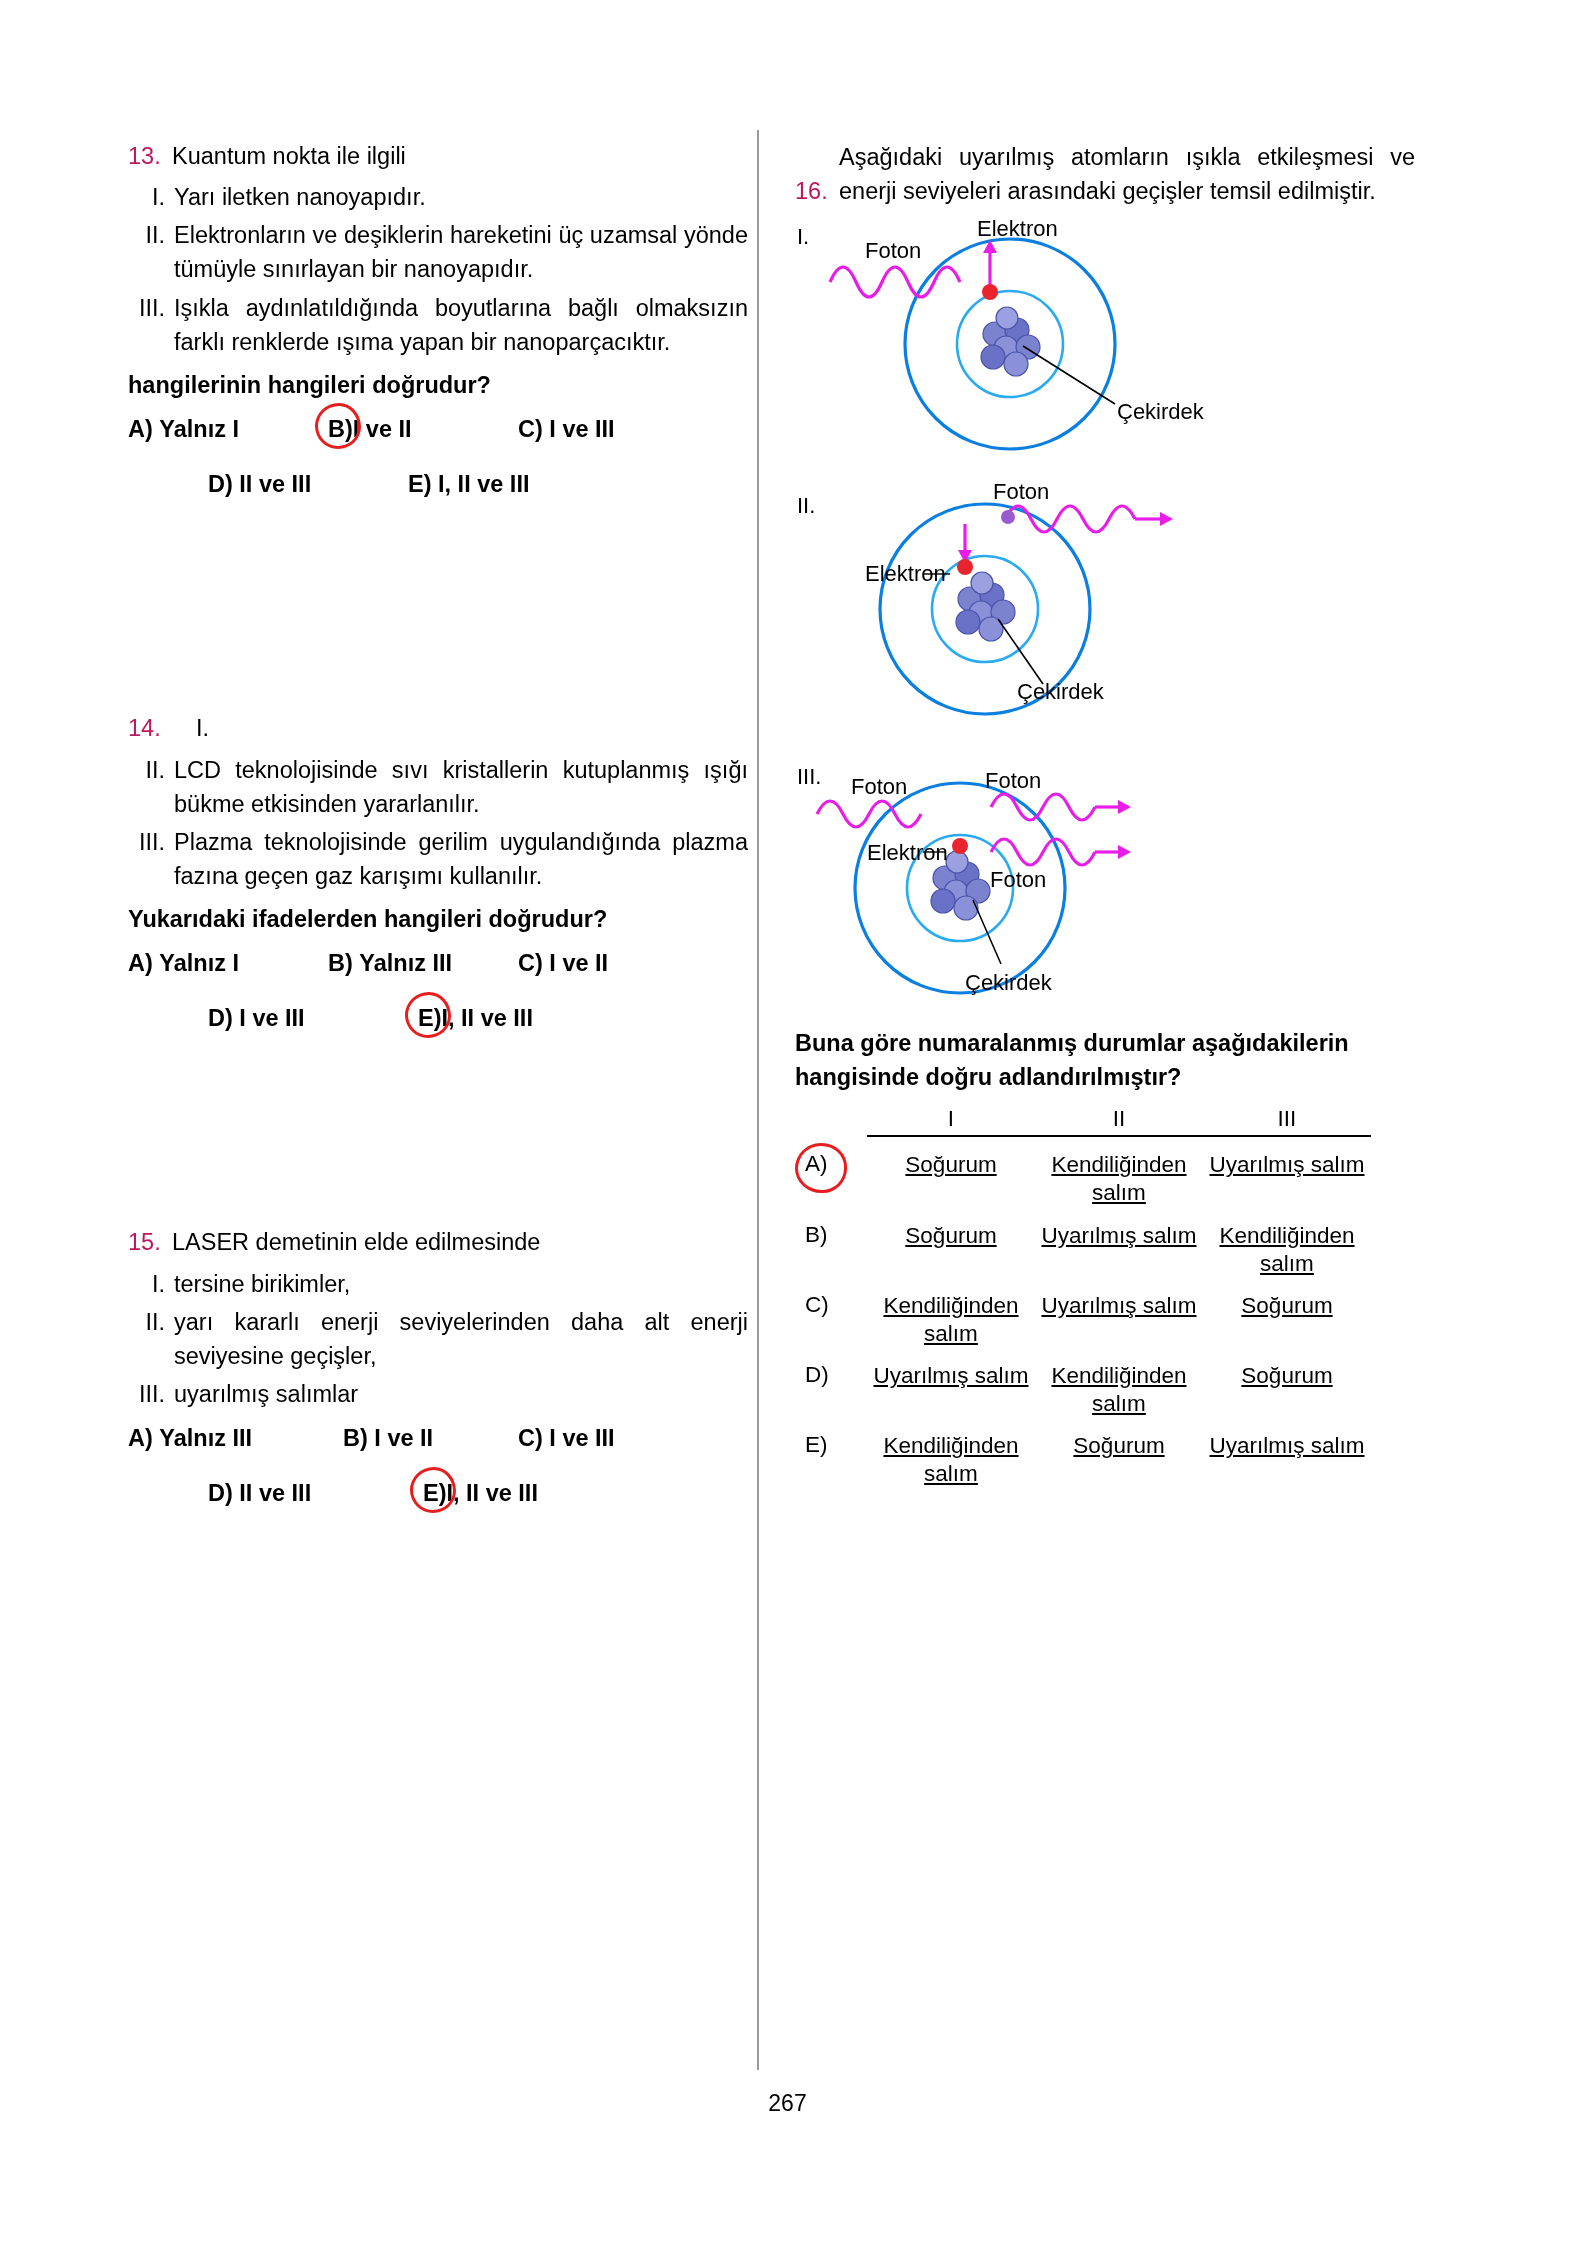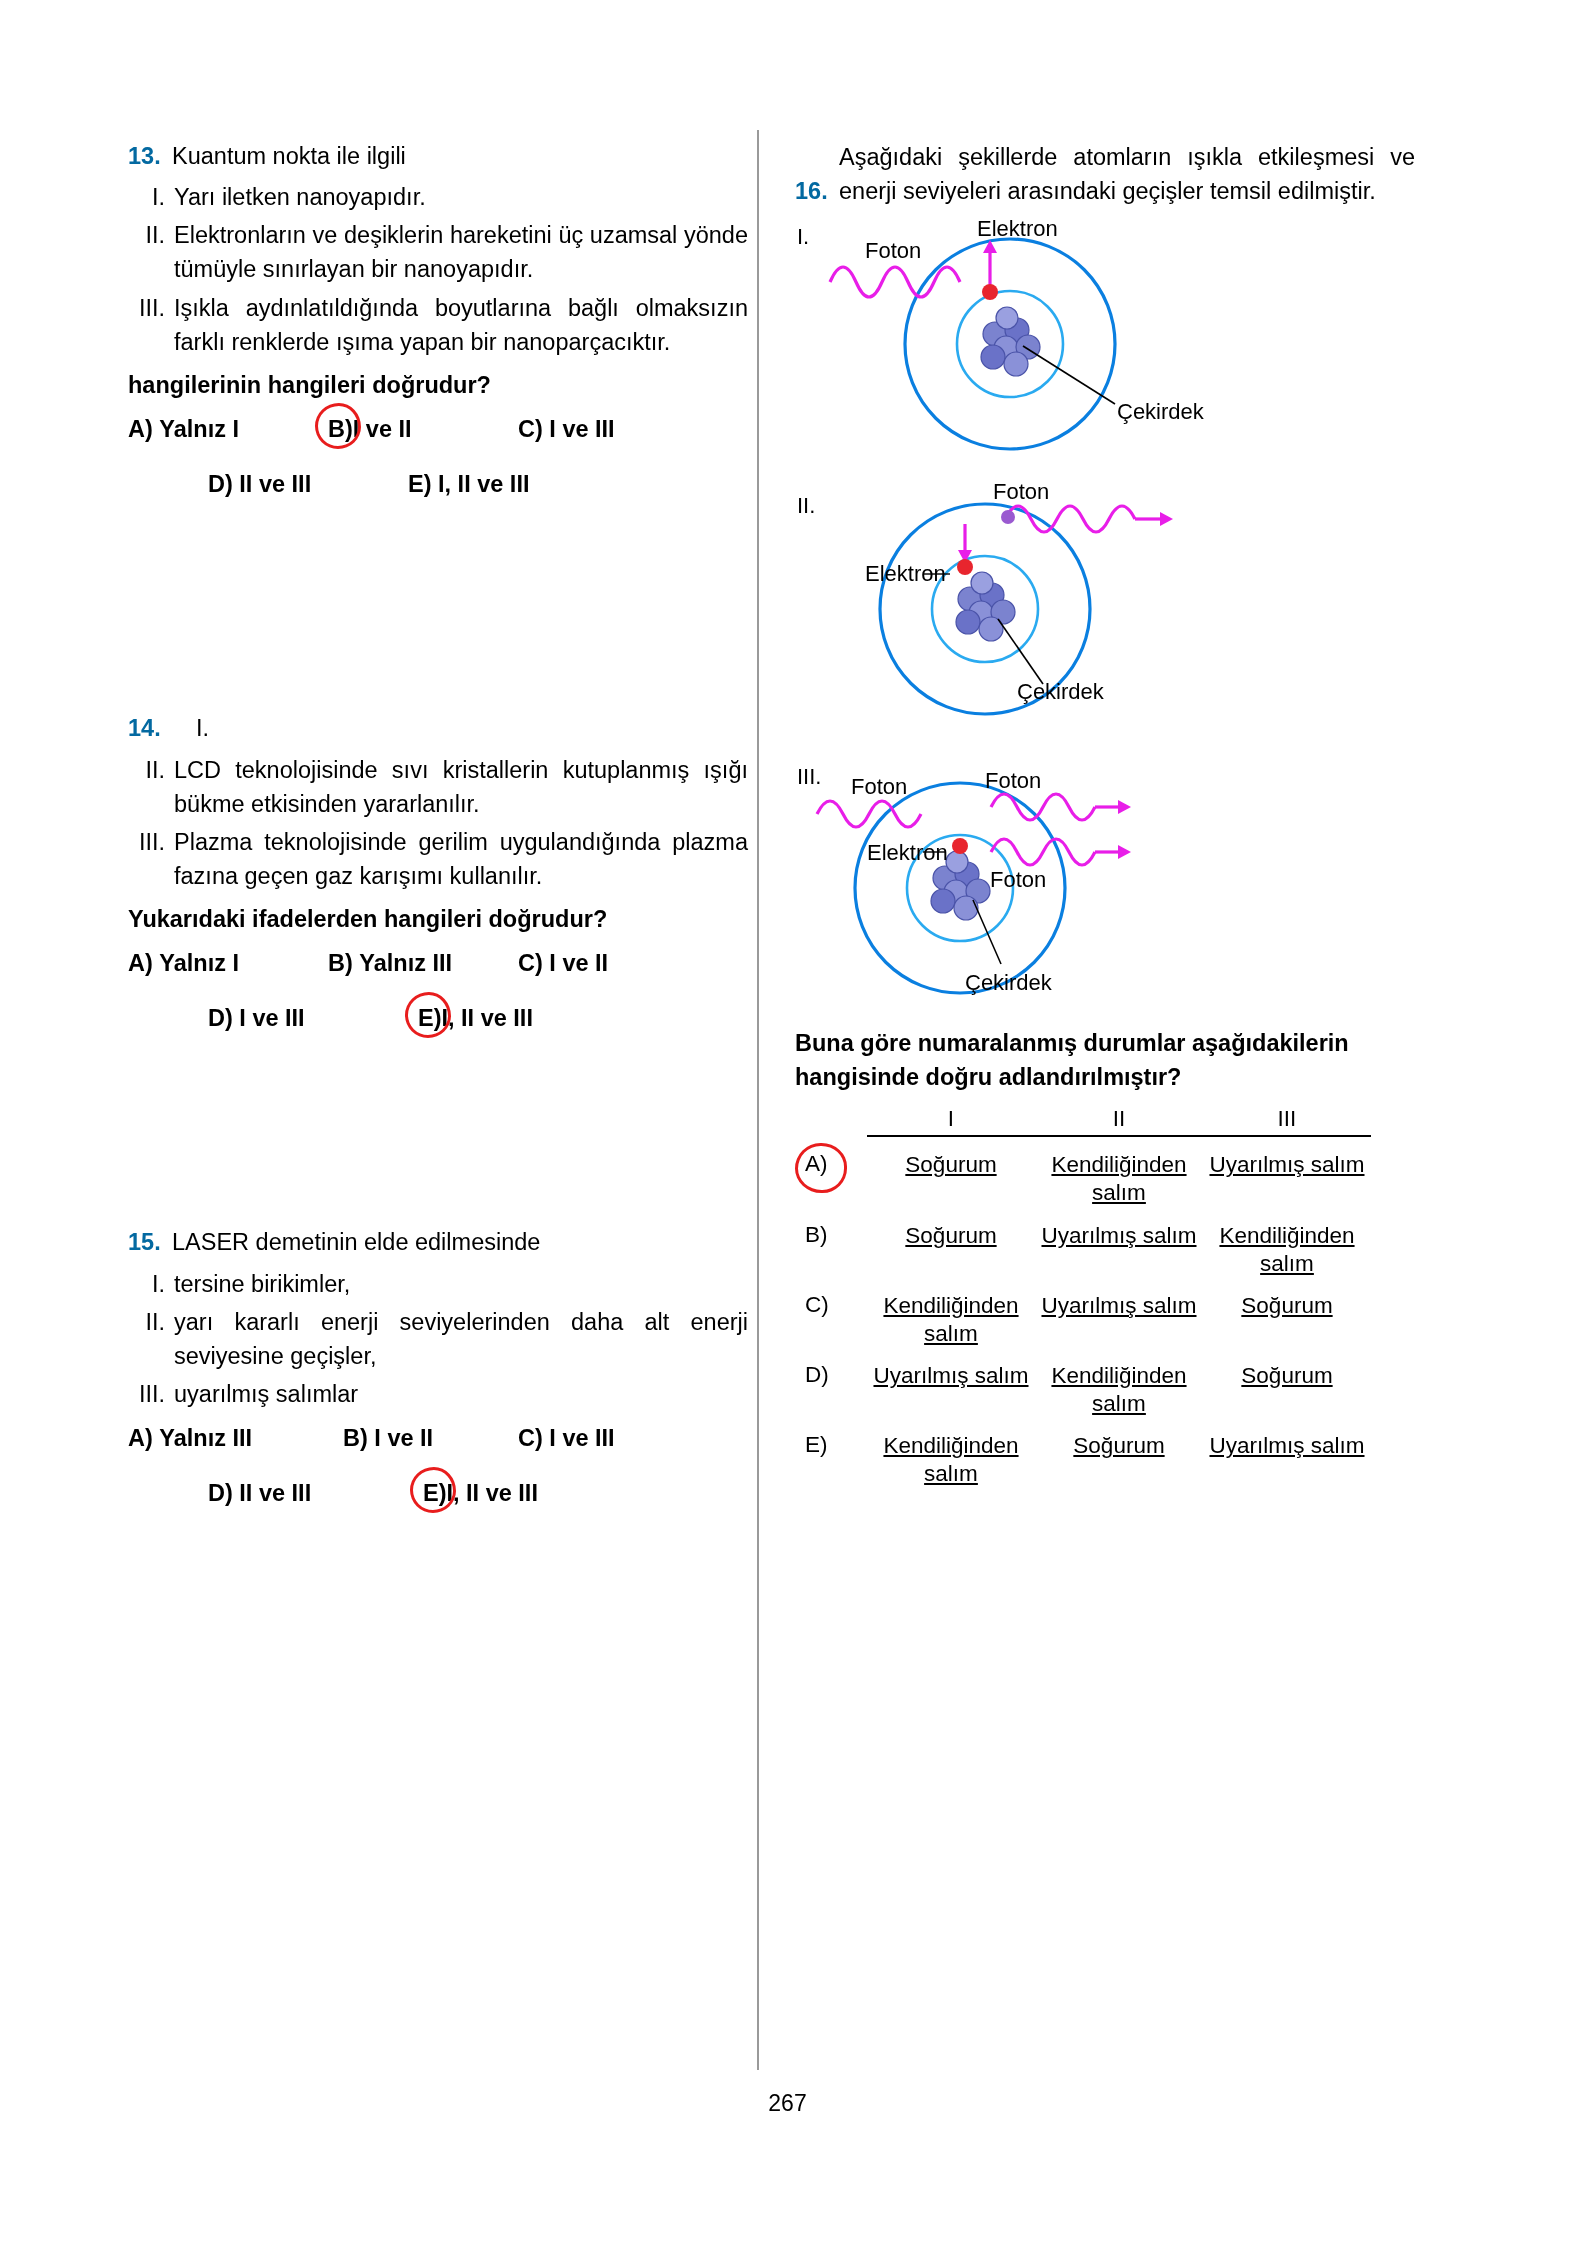--- a/index.html
+++ b/index.html
@@ -43,22 +43,22 @@
     position: relative;
     margin-bottom: 0;
   }
   .q-head {
     display: flex;
     align-items: flex-start;
     font-size: 23.5px;
     line-height: 1.42;
   }
   .q-num {
-    color: #0369a1;
-    font-weight: bold;
+    color: #be185d;
+    font-weight: normal;
     min-width: 44px;
     flex: 0 0 auto;
     font-size: 23.5px;
   }
   .q-title {
     font-weight: normal;
     font-size: 23.5px;
   }
   .roman-list {
     margin: 7px 0 0 0;
@@ -307,21 +307,21 @@
         </div>
       </div>
     </div>
 
   </div>
 
   <div class="col col-right">
 
     <div class="q16-head">
       <span class="q-num">16.</span>
-      <span class="q16-body">Aşağıdaki şekillerde atomların ışıkla etkileşmesi ve enerji seviyeleri arasındaki geçişler temsil edilmiştir.</span>
+      <span class="q16-body">Aşağıdaki uyarılmış atomların ışıkla etkileşmesi ve enerji seviyeleri arasındaki geçişler temsil edilmiştir.</span>
     </div>
 
     <div class="figure" style="height:265px; margin-top:6px;">
       <span class="fig-label" style="left:2px; top:10px;">I.</span>
       <span class="fig-label" style="left:70px; top:24px;">Foton</span>
       <span class="fig-label" style="left:182px; top:2px;">Elektron</span>
       <span class="fig-label" style="left:322px; top:185px;">Çekirdek</span>
       <svg class="fig-svg" width="620" height="265" viewBox="0 0 620 265">
 
         <circle cx="215" cy="130" r="105" fill="none" stroke="#0a7fe0" stroke-width="3.2"></circle>

